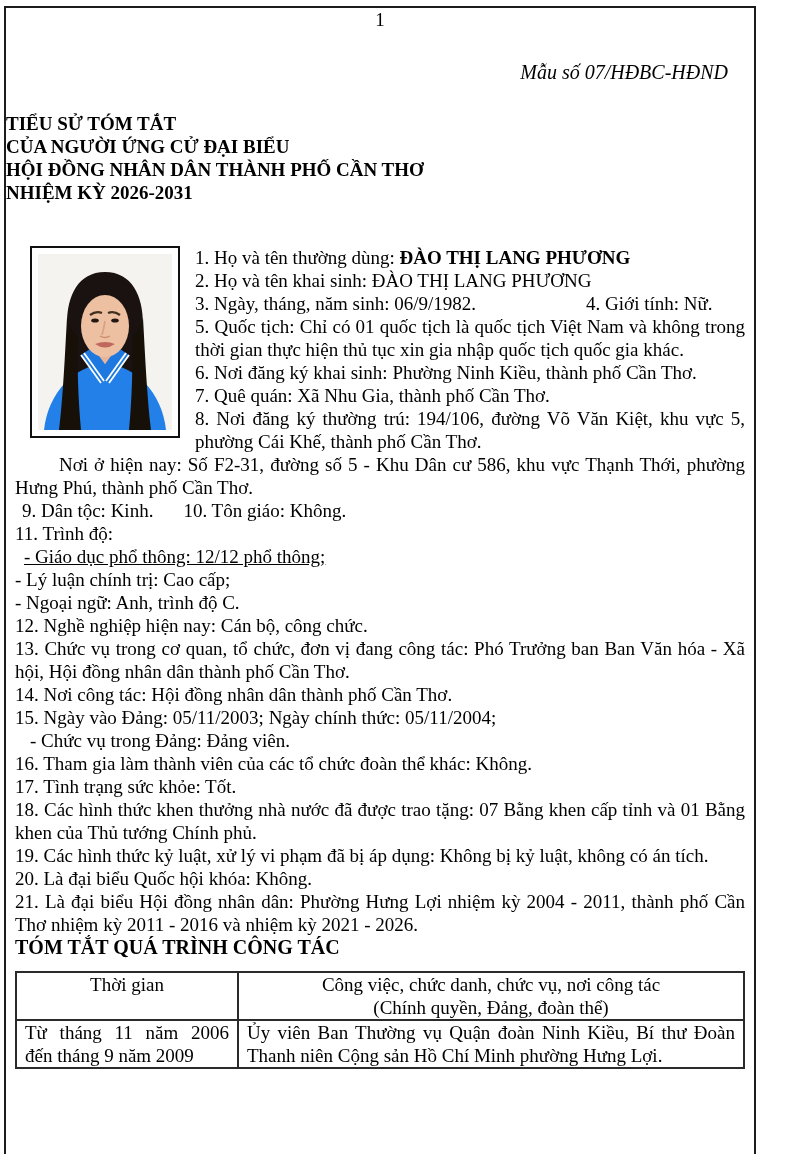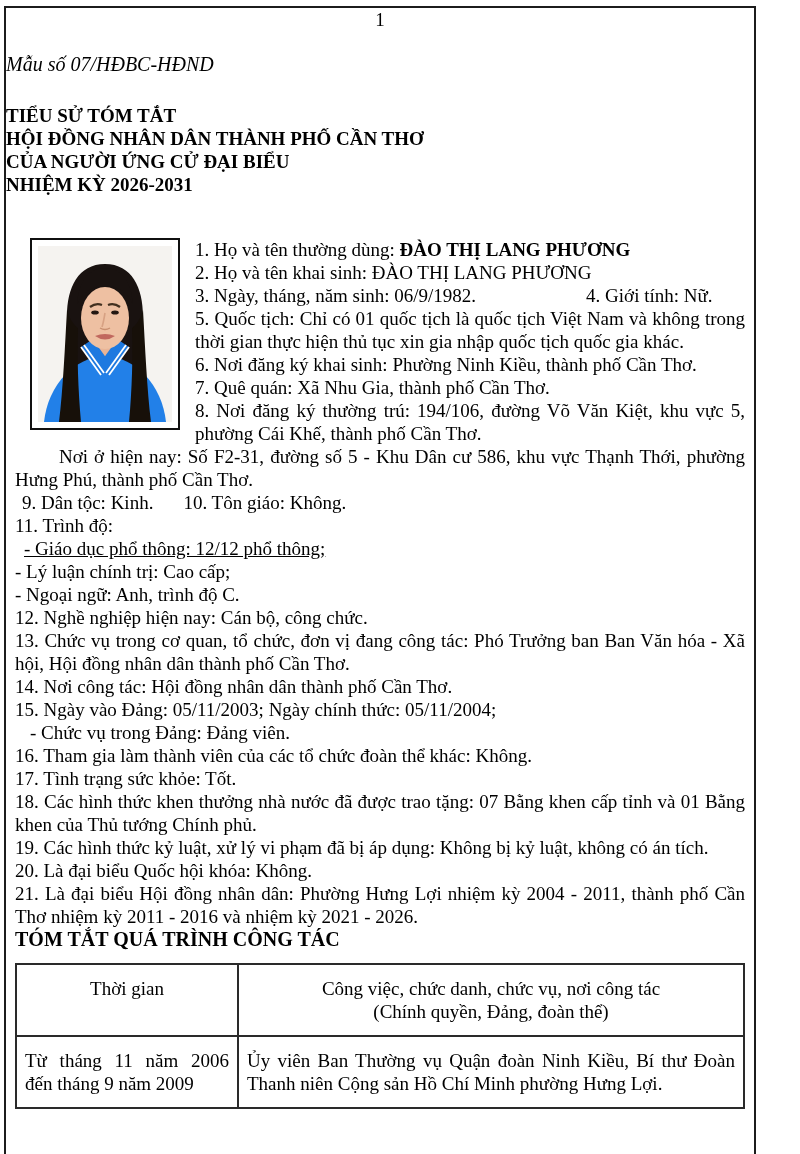--- a/index.html
+++ b/index.html
@@ -16,22 +16,23 @@
     width: 752px; height: 1260px; 
     border: 2px solid #1c1c1c;
     background: #fff;
   }
   .page-number {
     text-align: center;
     font-size: 19px;
     line-height: 24px;
   }
   .form-code {
-    margin-top: 20px;
-    padding-right: 0;
+    margin-top: 28px;
+    padding-right: 26px;
+    text-align: right;
     font-style: italic;
     font-size: 20px;
     line-height: 24px;
   }
   .doc-title {
     margin-top: 28px;
     text-align: left;
     font-weight: 700;
     font-size: 19px;
     line-height: 23px;
@@ -70,40 +71,40 @@
     margin-top: 12px;
     width: 730px;
     border-collapse: collapse;
     font-size: 19px;
     line-height: 23px;
   }
   table.work-history th, table.work-history td {
     border: 2px solid #2a2a2a;
     font-weight: 400;
     vertical-align: top;
-    padding: 12px 8px;
+    padding: 0 8px;
   }
   table.work-history th { text-align: center; }
   table.work-history col.c-time { width: 222px; }
   td.cell-time { text-align: justify; }
   td.cell-work { text-align: justify; }
 </style>
 </head>
 <body>
 
 <div class="page-frame">
 
   <div class="page-number">1</div>
 
   <div class="form-code">Mẫu số 07/HĐBC-HĐND</div>
 
   <div class="doc-title">
     <span>TIỂU SỬ TÓM TẮT</span>
+    <span>CỦA NGƯỜI ỨNG CỬ ĐẠI BIỂU</span>
     <span>HỘI ĐỒNG NHÂN DÂN THÀNH PHỐ CẦN THƠ</span>
-    <span>CỦA NGƯỜI ỨNG CỬ ĐẠI BIỂU</span>
     <span>NHIỆM KỲ 2026-2031</span>
   </div>
 
   <div class="page-content">
 
     <div class="photo-frame">
       <svg width="146" height="188" viewBox="0 0 146 188">
         <rect x="0" y="0" width="146" height="188" fill="#ffffff"></rect>
         <rect x="6" y="6" width="134" height="176" fill="#f5f3f0"></rect>
 

